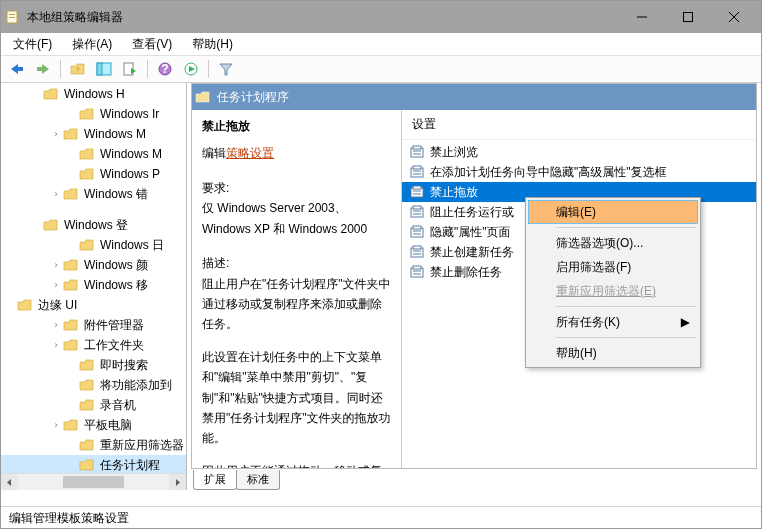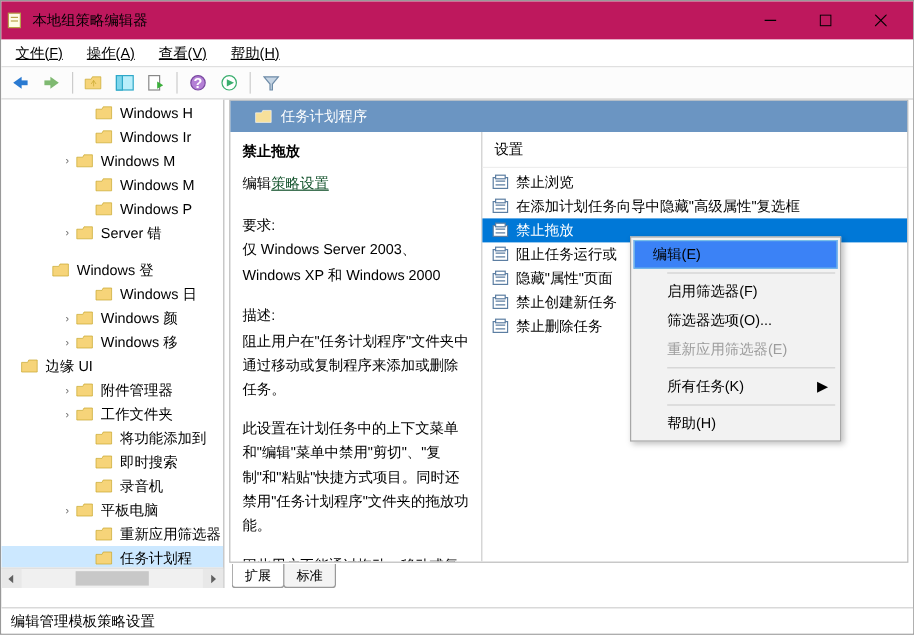--- a/index.html
+++ b/index.html
@@ -1,65 +1,65 @@
 <!DOCTYPE html>
 <html><head>
 <meta charset="utf-8">
 <style>
 *{box-sizing:border-box;margin:0;padding:0;font-family:"Microsoft YaHei","Segoe UI",Tahoma,sans-serif;font-size:12px;color:#000;}
 body{background:#fff;width:762px;height:529px;overflow:hidden;border:1px solid #999;position:relative;}
-.titlebar{height:30px;display:flex;align-items:center;padding:16px 4px;background:#be185d;}
+.titlebar{height:30px;display:flex;align-items:center;padding:16px 4px;background:#a3a3a3;}
 .titlebar .icon{width:16px;height:16px;margin-right:6px;display:inline-flex;align-items:center;justify-content:center;}
 .titlebar-title{flex:1;}
 .win-btns{display:flex;}
 .win-btn{width:46px;height:30px;display:flex;align-items:center;justify-content:center;}
 .win-btn svg{width:10px;height:10px;}
 .menubar{height:22px;display:flex;align-items:center;padding:0 2px;background:#fff;}
-.menubar .menu-item{padding:2px 10px;text-decoration:underline;}
+.menubar .menu-item{padding:2px 10px;}
 .toolbar{height:28px;border-top:1px solid #e0e0e0;border-bottom:1px solid #d0d0d0;display:flex;align-items:center;padding:0 4px;gap:2px;background:#fcfcfc;}
 .tool-sep{width:1px;height:18px;background:#ccc;margin:0 3px;}
 .tool-btn{width:24px;height:22px;display:flex;align-items:center;justify-content:center;border:1px solid transparent;}
 .content{position:absolute;top:82px;left:0;right:0;bottom:38px;display:flex;}
 .tree-pane{width:186px;border-right:1px solid #bbb;position:relative;background:#fff;}
 .tree-scroll{position:absolute;top:0;left:0;right:0;bottom:17px;overflow:hidden;}
 .tree-list{padding:1px 0;}
 .tree-item{display:flex;align-items:center;height:20px;white-space:nowrap;overflow:hidden;padding-left:2px;}
 .tree-item.selected-bg{background:#cce8ff;}
 .tree-exp{width:14px;text-align:center;color:#6b6b6b;font-size:9px;flex-shrink:0;}
 .tree-folder{width:16px;height:14px;margin-right:3px;flex-shrink:0;}
 .tree-label{padding:1px 2px;overflow:hidden;text-overflow:clip;}
 .hscroll{position:absolute;bottom:0;left:0;right:0;height:17px;background:#f0f0f0;border-top:1px solid #ddd;display:flex;}
 .hscroll .harrow{width:17px;height:16px;background:#e8e8e8;display:flex;align-items:center;justify-content:center;}
 .hscroll .htrack{flex:1;position:relative;}
 .hscroll .hthumb{position:absolute;left:30%;width:40%;top:2px;bottom:2px;background:#c8c8c8;}
 .right-pane{flex:1;position:relative;}
 .right-body{position:absolute;top:0;left:0;right:0;bottom:21px;border:1px solid #bbb;margin:0 4px 0 4px;background:#fff;display:flex;flex-direction:column;}
-.right-header{background:#6b95c2;color:#fff;height:26px;display:flex;align-items:center;padding:0 20px;gap:6px;font-size:13px;}
+.right-header{background:#6b95c2;color:#fff;height:26px;display:flex;align-items:center;padding:0 3px;gap:6px;font-size:13px;}
 .right-header .hdr-icon{width:16px;height:14px;}
 .right-split{flex:1;display:flex;overflow:hidden;}
 .desc-pane{width:210px;border-right:1px solid #ccc;padding:8px 10px;overflow:hidden;}
 .desc-title{font-weight:bold;margin-bottom:10px;}
-.desc-link{color:#14532d;text-decoration:underline;}
+.desc-link{color:#c2410c;text-decoration:underline;}
 .desc-text{line-height:1.7;margin-top:6px;}
 .settings-pane{flex:1;position:relative;}
 .settings-hdr{padding:6px 10px 6px 10px;border-bottom:1px solid #eee;}
 .settings-list{padding:2px 0;}
 .set-row{display:flex;align-items:center;height:20px;padding:0 8px;gap:6px;white-space:nowrap;overflow:hidden;text-align:right;}
 .set-row.selected{background:#0078d7;color:#fff;}
 .set-row.selected .set-label{color:#fff;}
 .set-icon{width:14px;height:14px;flex-shrink:0;}
 .tabs{position:absolute;bottom:0;left:6px;height:21px;display:flex;align-items:flex-end;}
 .tab{border:1px solid #999;border-top:none;border-radius:0 0 3px 3px;padding:2px 10px;background:#fff;margin-right:-1px;font-size:11px;}
 .tab.inactive{background:#f4f4f4;}
 .statusbar{position:absolute;left:0;right:0;bottom:0;height:22px;border-top:1px solid #d0d0d0;padding:3px 8px;background:#fff;}
 
 .ctxmenu{position:absolute;left:524px;top:196px;width:176px;background:#f2f2f2;border:1px solid #a7a7a7;box-shadow:2px 2px 5px rgba(0,0,0,.25);padding:2px;}
 .ctx-item{height:24px;display:flex;align-items:center;padding:0 20px 0 28px;}
-.ctx-item.hover{background:#3b82f6;border:1px solid #78bde8;padding:0 19px 0 15px;text-align:right;}
-.ctx-item.disabled{color:#9c9c9c;}
+.ctx-item.hover{background:#fdba74;border:1px solid #78bde8;padding:0 19px 0 27px;text-align:right;}
+.ctx-item.disabled{color:#9c9c9c;text-decoration:underline;}
 .ctx-sep{height:1px;background:#d0d0d0;margin:3px 2px 3px 28px;}
 .ctx-arrow{position:absolute;right:8px;}
 .folder-svg path{fill:#f6d479;stroke:#c9a82f;stroke-width:.6;}
 .setting-svg rect{fill:#fff;stroke:#5c7ea2;stroke-width:1;}
 .setting-svg line{stroke:#5c7ea2;stroke-width:1;}
 </style>
 </head>
 <body>
 
 <div class="titlebar">
@@ -149,21 +149,21 @@
         <path d="M1 2 h12 L8 8 v5 h-2 v-5 Z" fill="#c6d5e4" stroke="#6f8ca8"></path>
       </svg>
     </div>
 </div>
 
 <div class="content">
 
   <div class="tree-pane">
     <div class="tree-scroll">
       <div class="tree-list" id="tree-list">
-          <div class="tree-item" style="padding-left: 64px;">
+          <div class="tree-item" style="padding-left: 28px;">
             <span class="tree-exp"></span>
             <svg class="tree-folder folder-svg" viewBox="0 0 16 14">
               <path d="M1 4h5l1-2h7v10H1z"></path>
             </svg>
             <span class="tree-label">Windows H</span>
           </div>
           <div class="tree-item" style="padding-left: 64px;">
             <span class="tree-exp"></span>
             <svg class="tree-folder folder-svg" viewBox="0 0 16 14">
               <path d="M1 4h5l1-2h7v10H1z"></path>
@@ -189,21 +189,21 @@
             <svg class="tree-folder folder-svg" viewBox="0 0 16 14">
               <path d="M1 4h5l1-2h7v10H1z"></path>
             </svg>
             <span class="tree-label">Windows P</span>
           </div>
           <div class="tree-item" style="padding-left: 48px;">
             <span class="tree-exp">›</span>
             <svg class="tree-folder folder-svg" viewBox="0 0 16 14">
               <path d="M1 4h5l1-2h7v10H1z"></path>
             </svg>
-            <span class="tree-label">Server 错</span>
+            <span class="tree-label">Windows 错</span>
           </div>
           <div class="tree-item" style="padding-left: 28px; margin-top: 11px;">
             <span class="tree-exp"></span>
             <svg class="tree-folder folder-svg" viewBox="0 0 16 14">
               <path d="M1 4h5l1-2h7v10H1z"></path>
             </svg>
             <span class="tree-label">Windows 登</span>
           </div>
           <div class="tree-item" style="padding-left: 64px;">
             <span class="tree-exp"></span>
@@ -245,28 +245,28 @@
             <svg class="tree-folder folder-svg" viewBox="0 0 16 14">
               <path d="M1 4h5l1-2h7v10H1z"></path>
             </svg>
             <span class="tree-label">工作文件夹</span>
           </div>
           <div class="tree-item" style="padding-left: 64px;">
             <span class="tree-exp"></span>
             <svg class="tree-folder folder-svg" viewBox="0 0 16 14">
               <path d="M1 4h5l1-2h7v10H1z"></path>
             </svg>
+            <span class="tree-label">即时搜索</span>
+          </div>
+          <div class="tree-item" style="padding-left: 64px;">
+            <span class="tree-exp"></span>
+            <svg class="tree-folder folder-svg" viewBox="0 0 16 14">
+              <path d="M1 4h5l1-2h7v10H1z"></path>
+            </svg>
             <span class="tree-label">将功能添加到</span>
-          </div>
-          <div class="tree-item" style="padding-left: 64px;">
-            <span class="tree-exp"></span>
-            <svg class="tree-folder folder-svg" viewBox="0 0 16 14">
-              <path d="M1 4h5l1-2h7v10H1z"></path>
-            </svg>
-            <span class="tree-label">即时搜索</span>
           </div>
           <div class="tree-item" style="padding-left: 64px;">
             <span class="tree-exp"></span>
             <svg class="tree-folder folder-svg" viewBox="0 0 16 14">
               <path d="M1 4h5l1-2h7v10H1z"></path>
             </svg>
             <span class="tree-label">录音机</span>
           </div>
           <div class="tree-item" style="padding-left: 48px;">
             <span class="tree-exp">›</span>
@@ -406,22 +406,22 @@
   </div>
 </div>
 
 <div class="statusbar">
   <span>编辑管理模板策略设置</span>
 </div>
 
 <div class="ctxmenu">
   <div class="ctx-item hover">编辑(E)</div>
   <div class="ctx-sep"></div>
+  <div class="ctx-item">筛选器选项(O)...</div>
   <div class="ctx-item">启用筛选器(F)</div>
-  <div class="ctx-item">筛选器选项(O)...</div>
   <div class="ctx-item disabled">重新应用筛选器(E)</div>
   <div class="ctx-sep"></div>
   <div class="ctx-item" style="position:relative;">
     <span>所有任务(K)</span>
     <span class="ctx-arrow">▶</span>
   </div>
   <div class="ctx-sep"></div>
   <div class="ctx-item">帮助(H)</div>
 </div>
 

